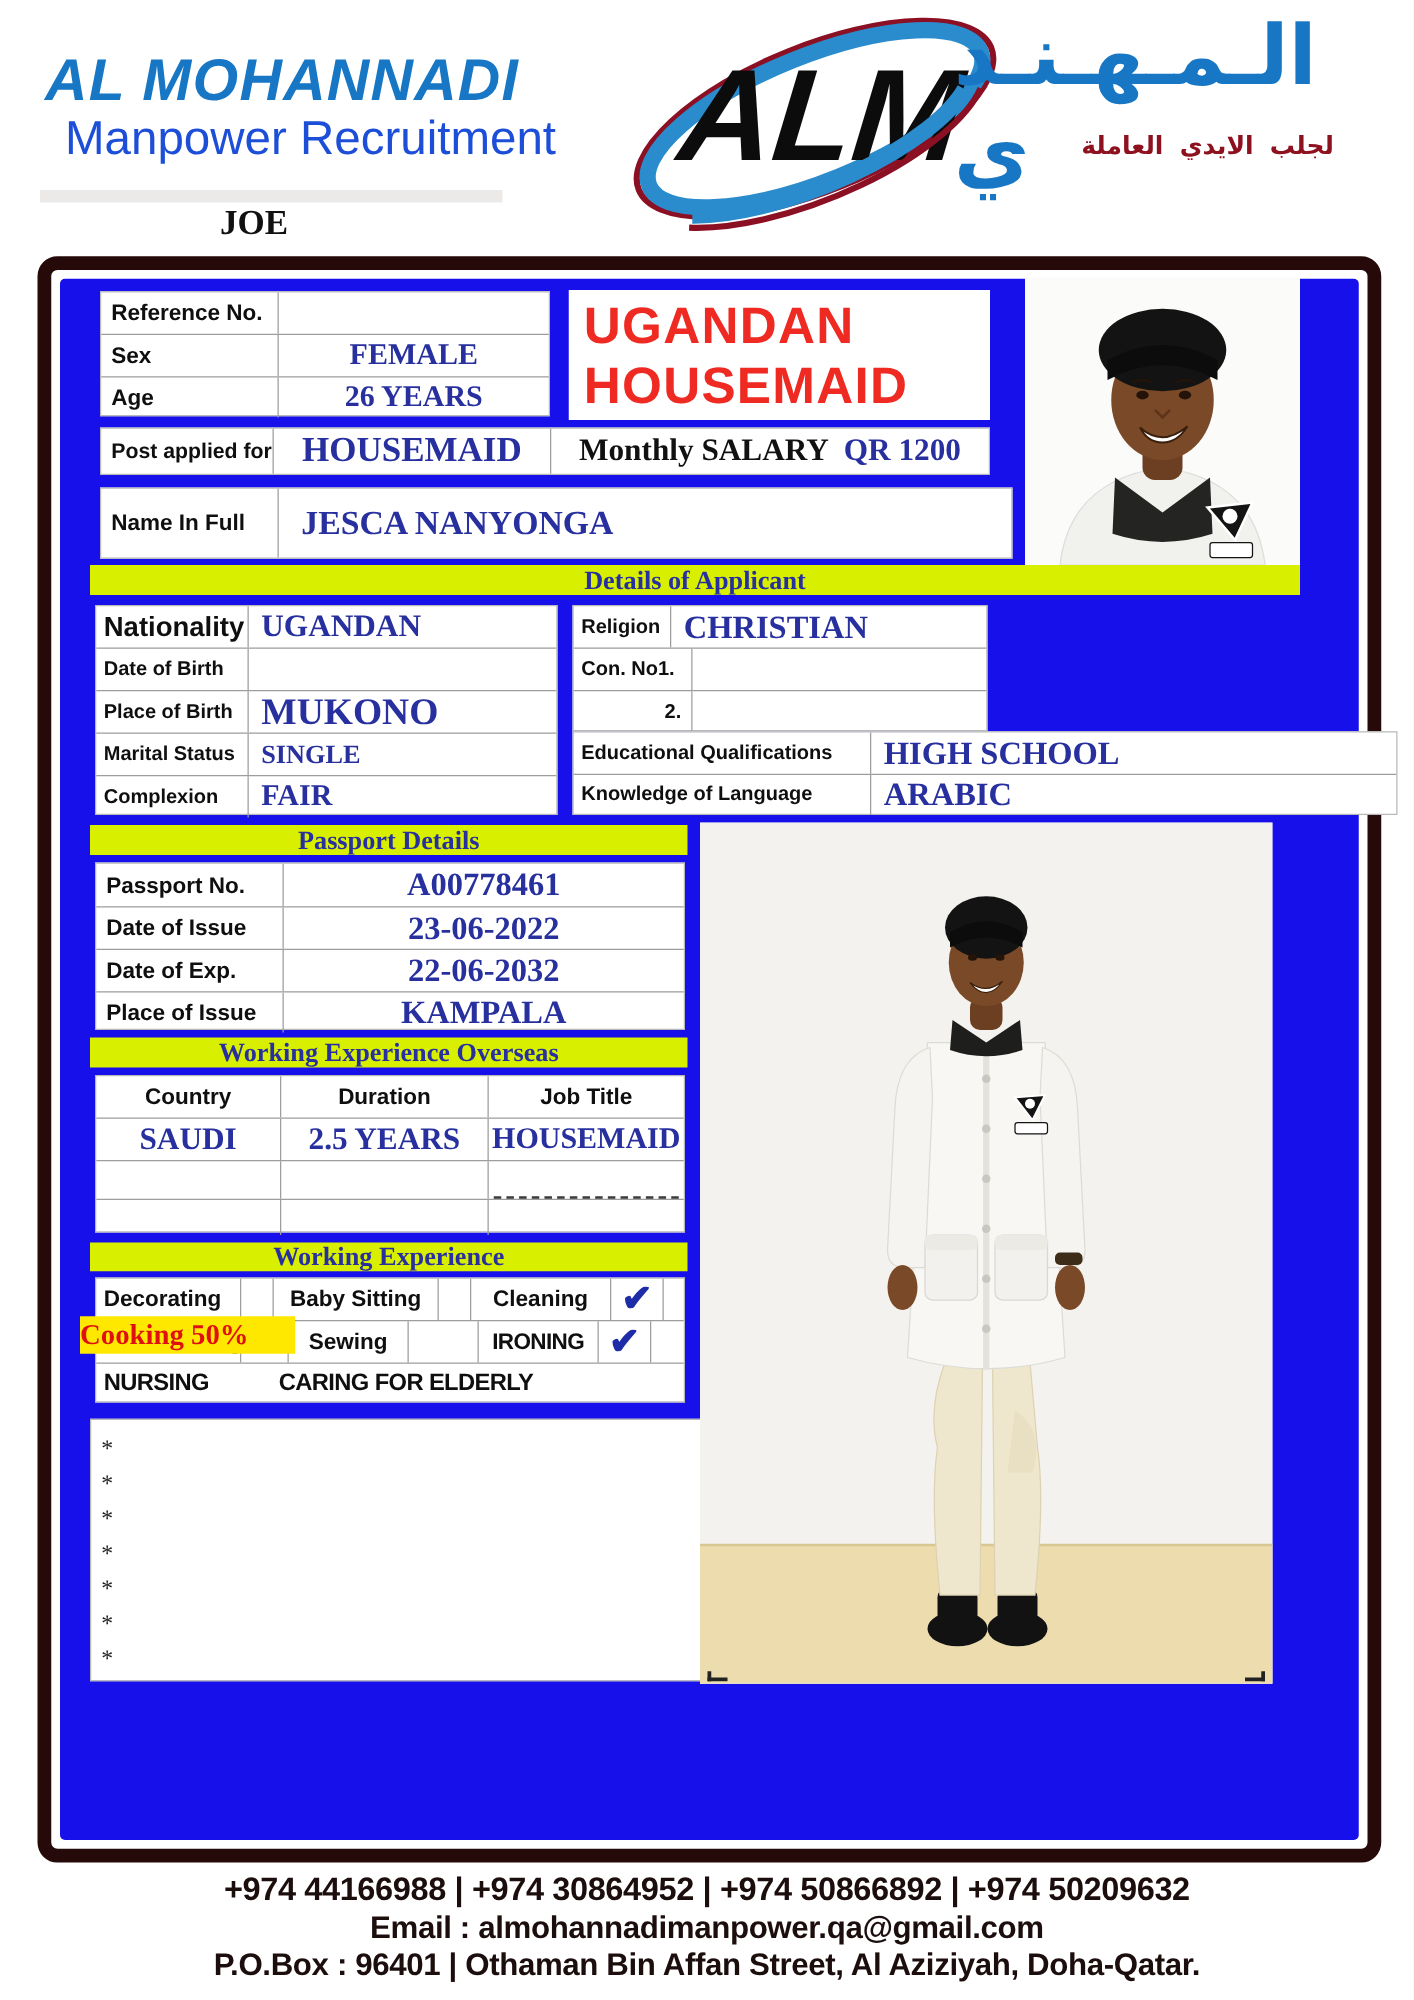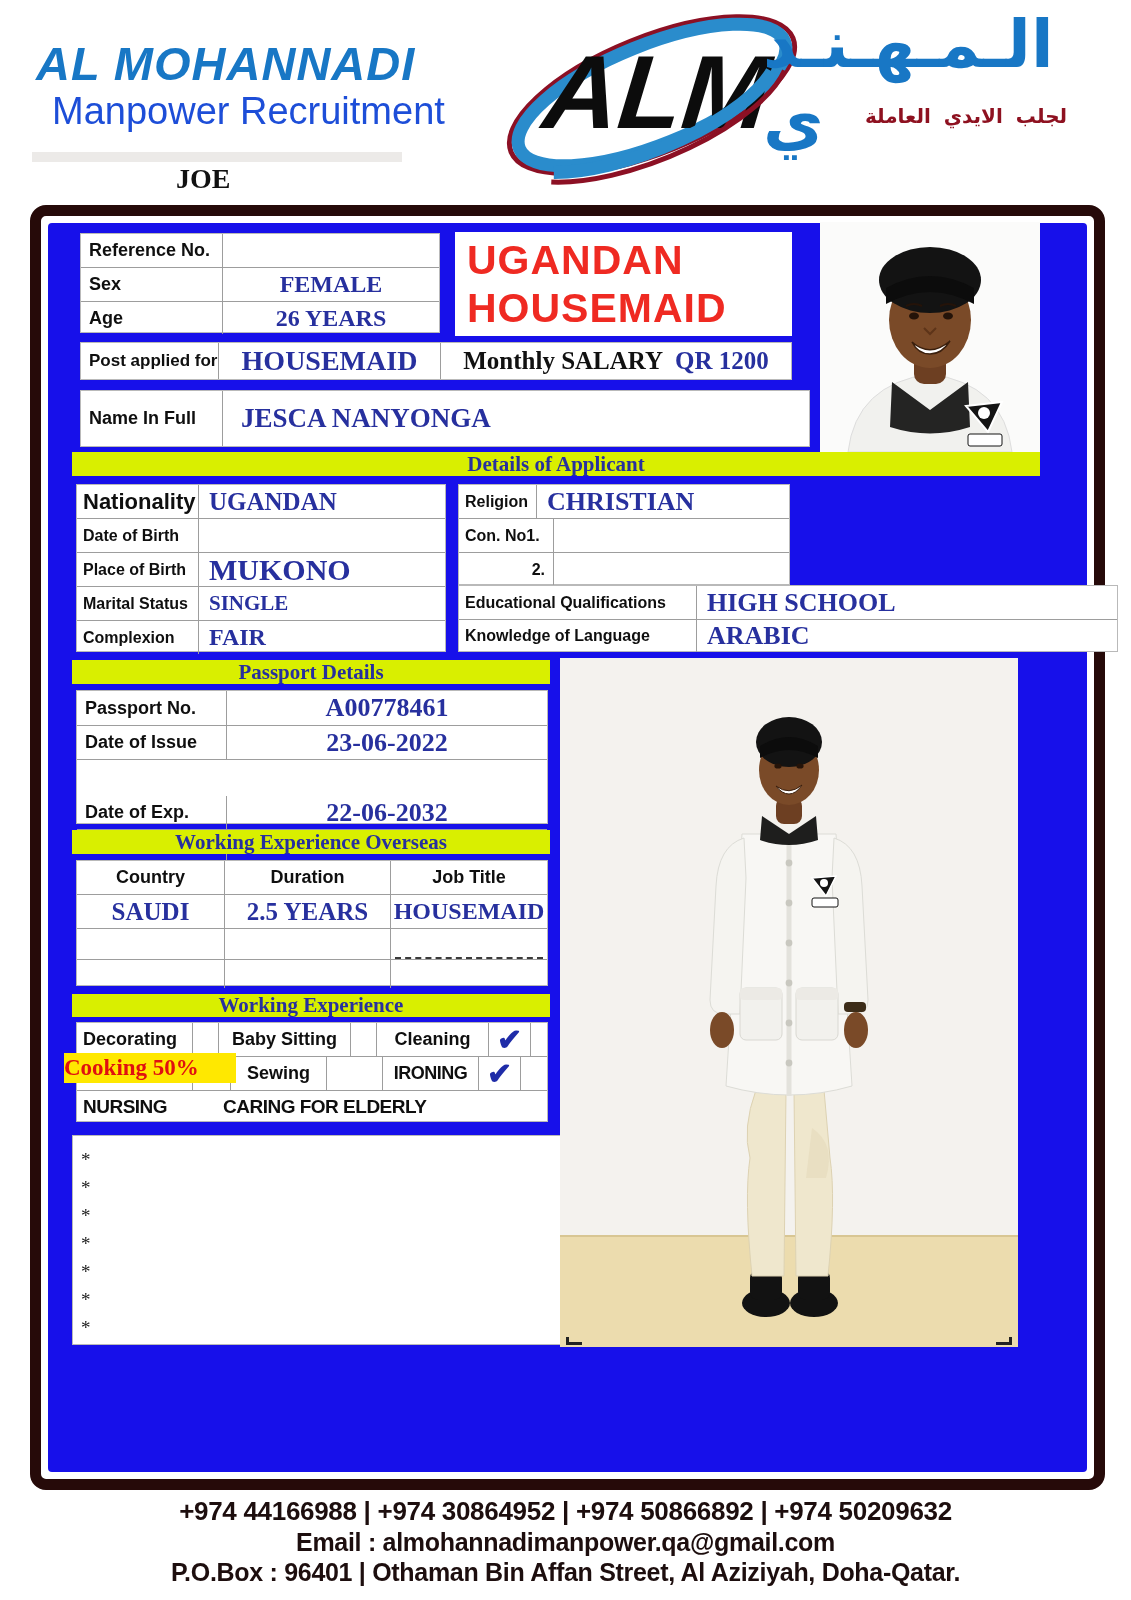--- a/index.html
+++ b/index.html
@@ -165,21 +165,21 @@
 
   <div class="abs wbox" style="left:76px;top:690px;width:472px;height:134px;">
     <div class="row" style="height:34px;">
       <div class="cell vline lbl" style="width:150px;padding-left:8px;font-size:18px;">Passport No.</div>
       <div class="cell val" style="flex:1;justify-content:center;font-size:26px;">A00778461</div>
     </div>
     <div class="row" style="height:33px;">
       <div class="cell vline lbl" style="width:150px;padding-left:8px;font-size:18px;">Date of Issue</div>
       <div class="cell val" style="flex:1;justify-content:center;font-size:26px;">23-06-2022</div>
     </div>
-    <div class="row" style="height:33px;margin-top:36px;">
+    <div class="row" style="height:33px;">
       <div class="cell vline lbl" style="width:150px;padding-left:8px;font-size:18px;">Date of Exp.</div>
       <div class="cell val" style="flex:1;justify-content:center;font-size:26px;">22-06-2032</div>
     </div>
     <div class="row" style="height:32px;">
       <div class="cell vline lbl" style="width:150px;padding-left:8px;font-size:18px;">Place of Issue</div>
       <div class="cell val" style="flex:1;justify-content:center;font-size:26px;">KAMPALA</div>
     </div>
   </div>
 
   <div class="abs ybar" style="left:72px;top:830px;width:478px;height:24px;">Working Experience Overseas</div>

